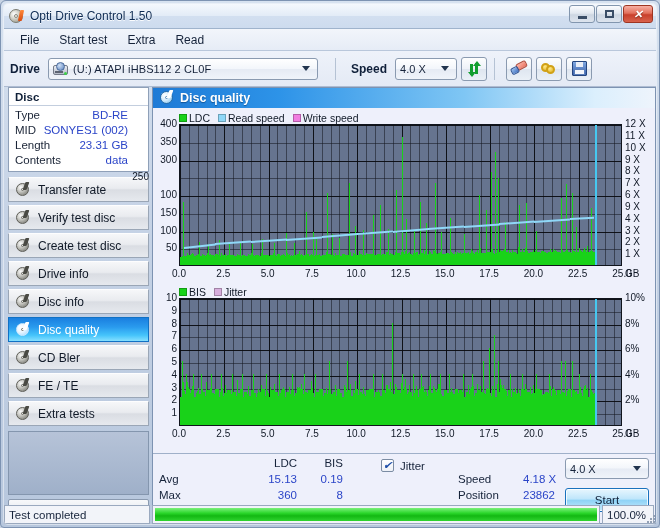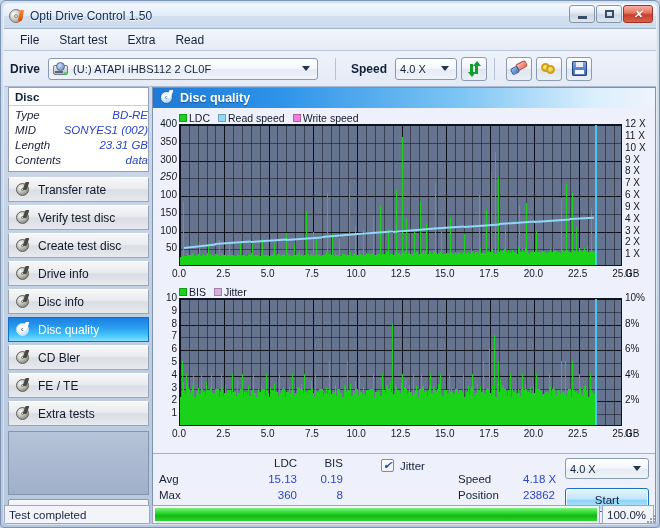--- a/index.html
+++ b/index.html
@@ -164,21 +164,21 @@
     padding: 0 0 0 2px;
   }
   #disc-panel {
     background:#ffffff; border:1px solid #8fa0b8;
     margin: 0 3px 0 2px;
   }
   #disc-panel .hdr {
     font-size:11.5px;font-weight:bold;color:#102038;padding:3px 6px 2px 6px;
     border-bottom:1px solid #c3cede;background:#fff;
   }
-  #disc-panel .rows { padding: 2px 0 3px 6px; font-style: italic; }
+  #disc-panel .rows { padding: 2px 20px 3px 6px; }
   .drow { display:flex; justify-content:space-between; font-size:11.5px; line-height:15px;}
   .drow .k { color:#1a2436; }
   .drow .v { color:#2b45c8; }
 
   #navlist { margin-top:5px; padding:0 3px 0 2px; }
   .navitem {
     height: 25px; display:flex; align-items:center;
     border:1px solid #9aa6b6; border-top-color:#fdfdfe;
     margin-bottom: 3px;
     background: linear-gradient(180deg,#f6f7f9 0%, #e9ebef 45%, #dadde3 52%, #e6e9ee 100%);
@@ -1247,21 +1247,21 @@
               <i class="rdline" style="left: 283.52px; top: 100.583px; width: 35.5189px; background: rgb(143, 216, 248); transform-origin: 0px 50%; transform: rotate(-0.0666805rad);"></i>
               <i class="rdline" style="left: 318.96px; top: 98.2167px; width: 35.5189px; background: rgb(143, 216, 248); transform-origin: 0px 50%; transform: rotate(-0.0666805rad);"></i>
               <i class="rdline" style="left: 354.4px; top: 95.85px; width: 35.5189px; background: rgb(143, 216, 248); transform-origin: 0px 50%; transform: rotate(-0.0666805rad);"></i>
               <i class="rdline" style="left: 389.84px; top: 93.4833px; width: 23.9512px; background: rgb(143, 216, 248); transform-origin: 0px 50%; transform: rotate(-0.049426rad);"></i>
               <i class="cursor" style="left: 415px; background: rgb(70, 200, 240);"></i>
             </div>
             <span class="axtick" style="right: 476px; top: 134.25px; text-align: right;">50</span>
             <span class="axtick" style="right: 476px; top: 116.5px; text-align: right;">100</span>
             <span class="axtick" style="right: 476px; top: 98.75px; text-align: right;">150</span>
             <span class="axtick" style="right: 476px; top: 81px; text-align: right;">100</span>
-            <span class="axtick" style="right: 476px; top: 63.25px; text-align: left; font-style: italic;">250</span>
+            <span class="axtick" style="right: 504px; top: 63.25px; text-align: left;">250</span>
             <span class="axtick" style="right: 476px; top: 45.5px; text-align: right;">300</span>
             <span class="axtick" style="right: 476px; top: 27.75px; text-align: right;">350</span>
             <span class="axtick" style="right: 476px; top: 10px; text-align: right;">400</span>
             <span class="axtick" style="left: 472px; top: 140.167px;">1 X</span>
             <span class="axtick" style="left: 472px; top: 128.333px;">2 X</span>
             <span class="axtick" style="left: 472px; top: 116.5px;">3 X</span>
             <span class="axtick" style="left: 472px; top: 104.667px;">4 X</span>
             <span class="axtick" style="left: 472px; top: 92.8333px;">9 X</span>
             <span class="axtick" style="left: 472px; top: 81px;">6 X</span>
             <span class="axtick" style="left: 472px; top: 69.1667px;">7 X</span>

